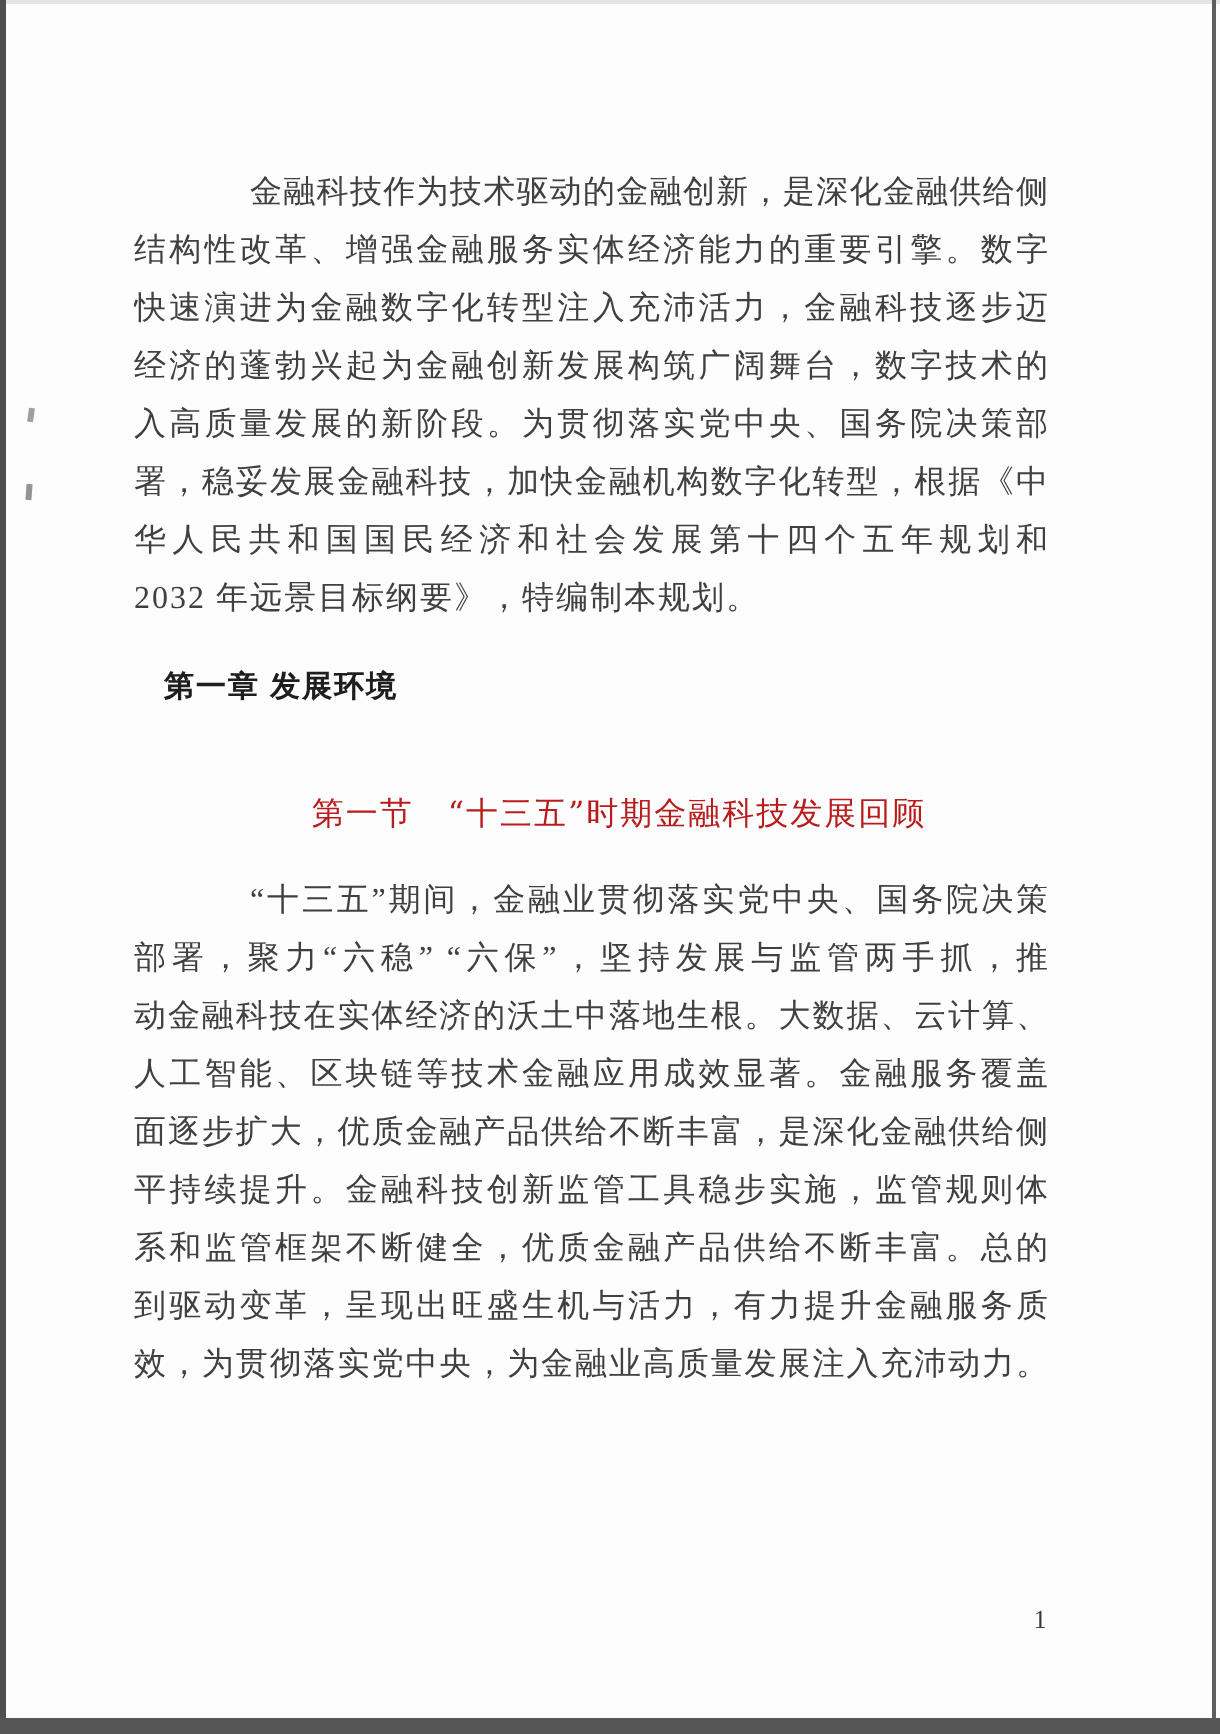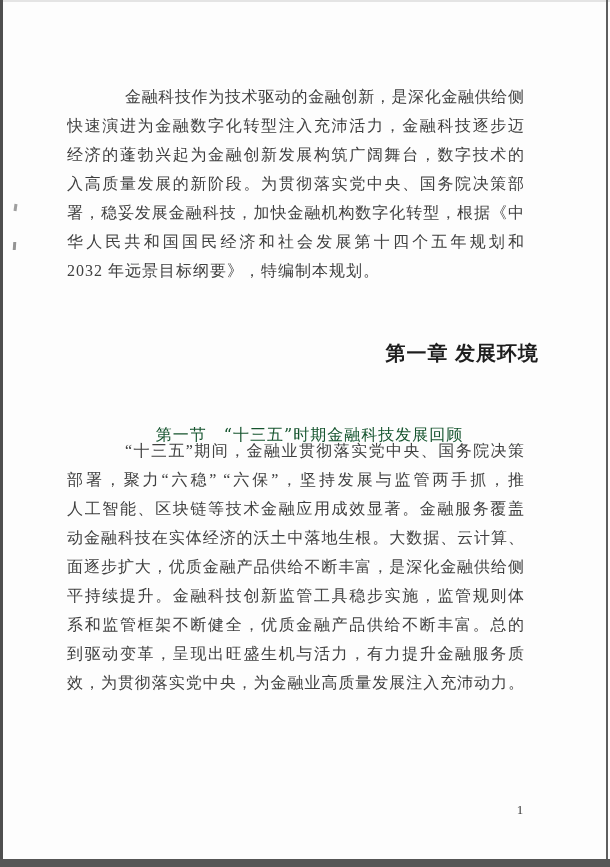--- a/index.html
+++ b/index.html
@@ -35,39 +35,39 @@
     -moz-text-align-last: justify;
     text-justify: inter-character;
   }
   .indent { text-indent: 58px; }
   .noj { text-align: left; letter-spacing: 1px; }
 
   .para1 { top: 82px; }
   .para2 { top: 436px; }
 
   .chapter-heading {
-    top: 339px;
+    top: 329px;
     height: 29px;
     line-height: 29px;
-    text-align: right;
+    text-align: left;
     font-family: "Liberation Sans", "DejaVu Sans", sans-serif;
     font-weight: bold;
-    font-size: 20px;
+    font-size: 15px;
     color: #1e1e1e;
     letter-spacing: 1px;
     transform: translateX(15px);
   }
   .section-heading {
-    top: 420px;
+    top: 392px;
     height: 29px;
     line-height: 29px;
     text-align: center;
     font-family: "DejaVu Serif", "Liberation Serif", serif;
     font-size: 16px;
-    color: #14532d;
+    color: #b91c1c;
     letter-spacing: 1px;
     transform: translateX(14px);
   }
   .page-number {
     position: absolute;
     left: 510px;
     top: 800px;
     width: 20px;
     text-align: center;
     font-size: 13px;
@@ -82,37 +82,38 @@
 
   <div class="edge-top"></div>
   <div class="edge-left"></div>
   <div class="edge-right"></div>
   <div class="edge-bottom"></div>
   <div class="speck-a"></div>
   <div class="speck-b"></div>
 
   <div class="block para1">
     <div class="line jline indent">金融科技作为技术驱动的金融创新，是深化金融供给侧</div>
+    <div class="line jline">结构性改革、增强金融服务实体经济能力的重要引擎。数字</div>
     <div class="line jline">快速演进为金融数字化转型注入充沛活力，金融科技逐步迈</div>
     <div class="line jline">经济的蓬勃兴起为金融创新发展构筑广阔舞台，数字技术的</div>
     <div class="line jline">入高质量发展的新阶段。为贯彻落实党中央、国务院决策部</div>
     <div class="line jline">署，稳妥发展金融科技，加快金融机构数字化转型，根据《中</div>
     <div class="line jline">华人民共和国国民经济和社会发展第十四个五年规划和</div>
     <div class="line noj">2032 年远景目标纲要》，特编制本规划。</div>
   </div>
 
   <div class="block chapter-heading">第一章 发展环境</div>
 
   <div class="block section-heading">第一节　“十三五”时期金融科技发展回顾</div>
 
   <div class="block para2">
     <div class="line jline indent">“十三五”期间，金融业贯彻落实党中央、国务院决策</div>
     <div class="line jline">部署，聚力“六稳” “六保”，坚持发展与监管两手抓，推</div>
+    <div class="line jline">动金融科技在实体经济的沃土中落地生根。大数据、云计算、</div>
     <div class="line jline">人工智能、区块链等技术金融应用成效显著。金融服务覆盖</div>
-    <div class="line jline">动金融科技在实体经济的沃土中落地生根。大数据、云计算、</div>
     <div class="line jline">面逐步扩大，优质金融产品供给不断丰富，是深化金融供给侧</div>
     <div class="line jline">平持续提升。金融科技创新监管工具稳步实施，监管规则体</div>
     <div class="line jline">系和监管框架不断健全，优质金融产品供给不断丰富。总的</div>
     <div class="line jline">到驱动变革，呈现出旺盛生机与活力，有力提升金融服务质</div>
     <div class="line jline">效，为贯彻落实党中央，为金融业高质量发展注入充沛动力。</div>
   </div>
 
   <div class="page-number">1</div>
 
 </div>

